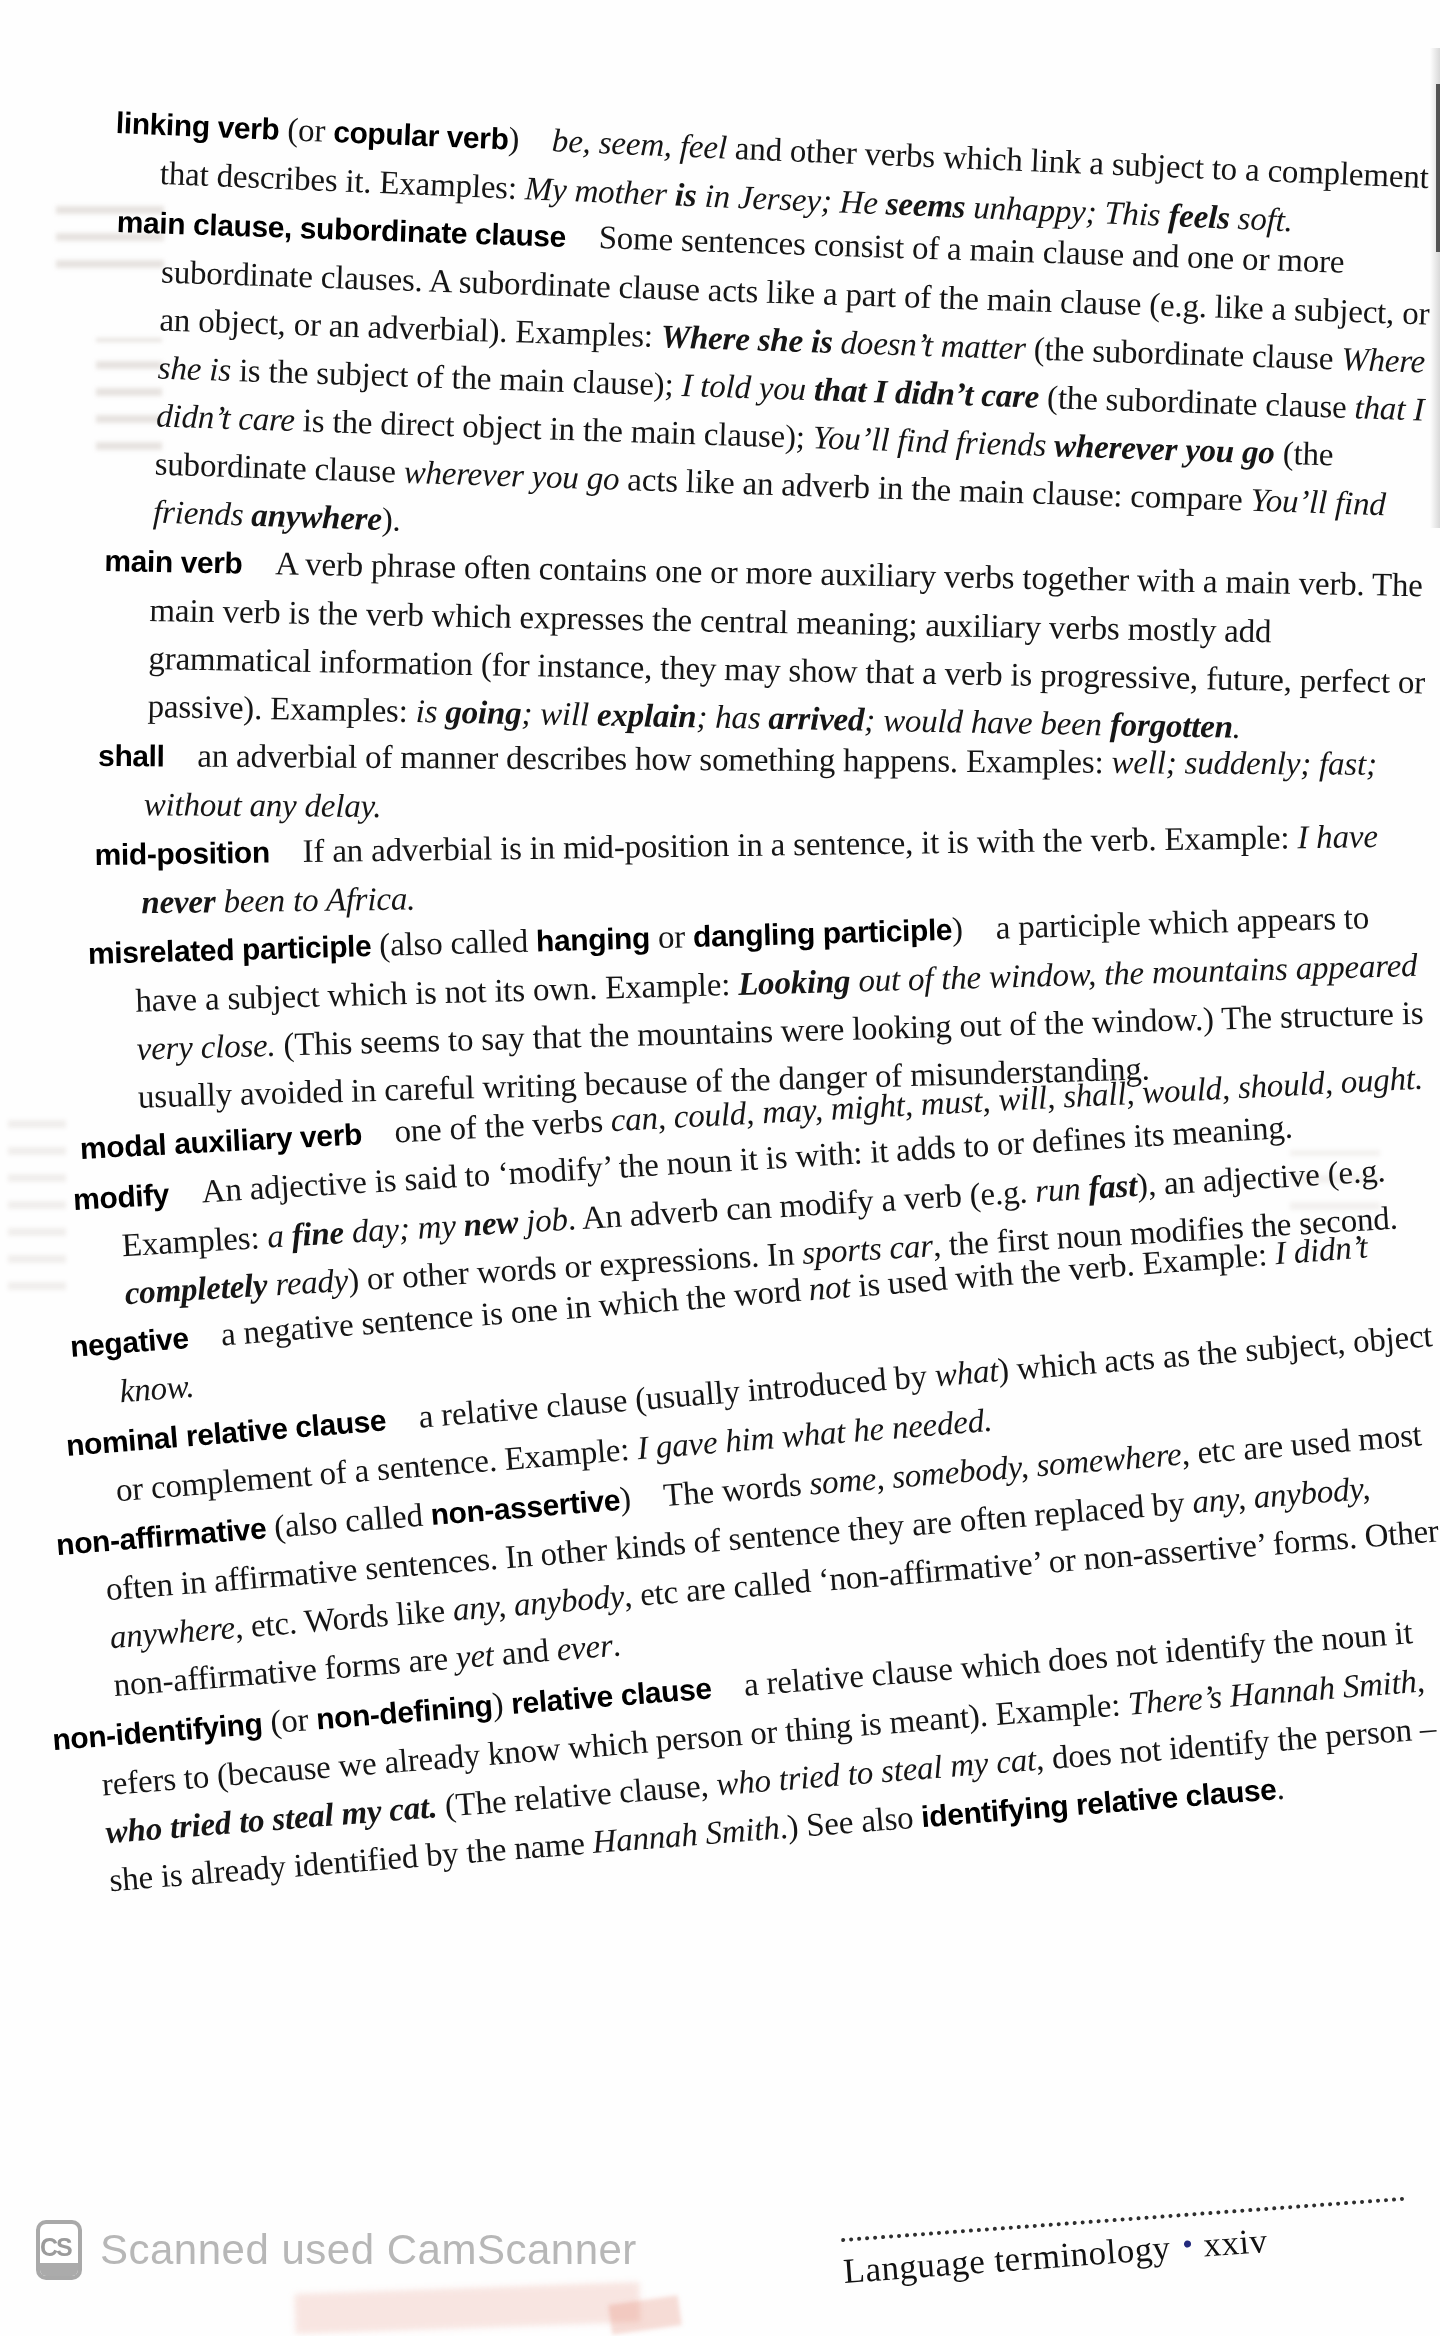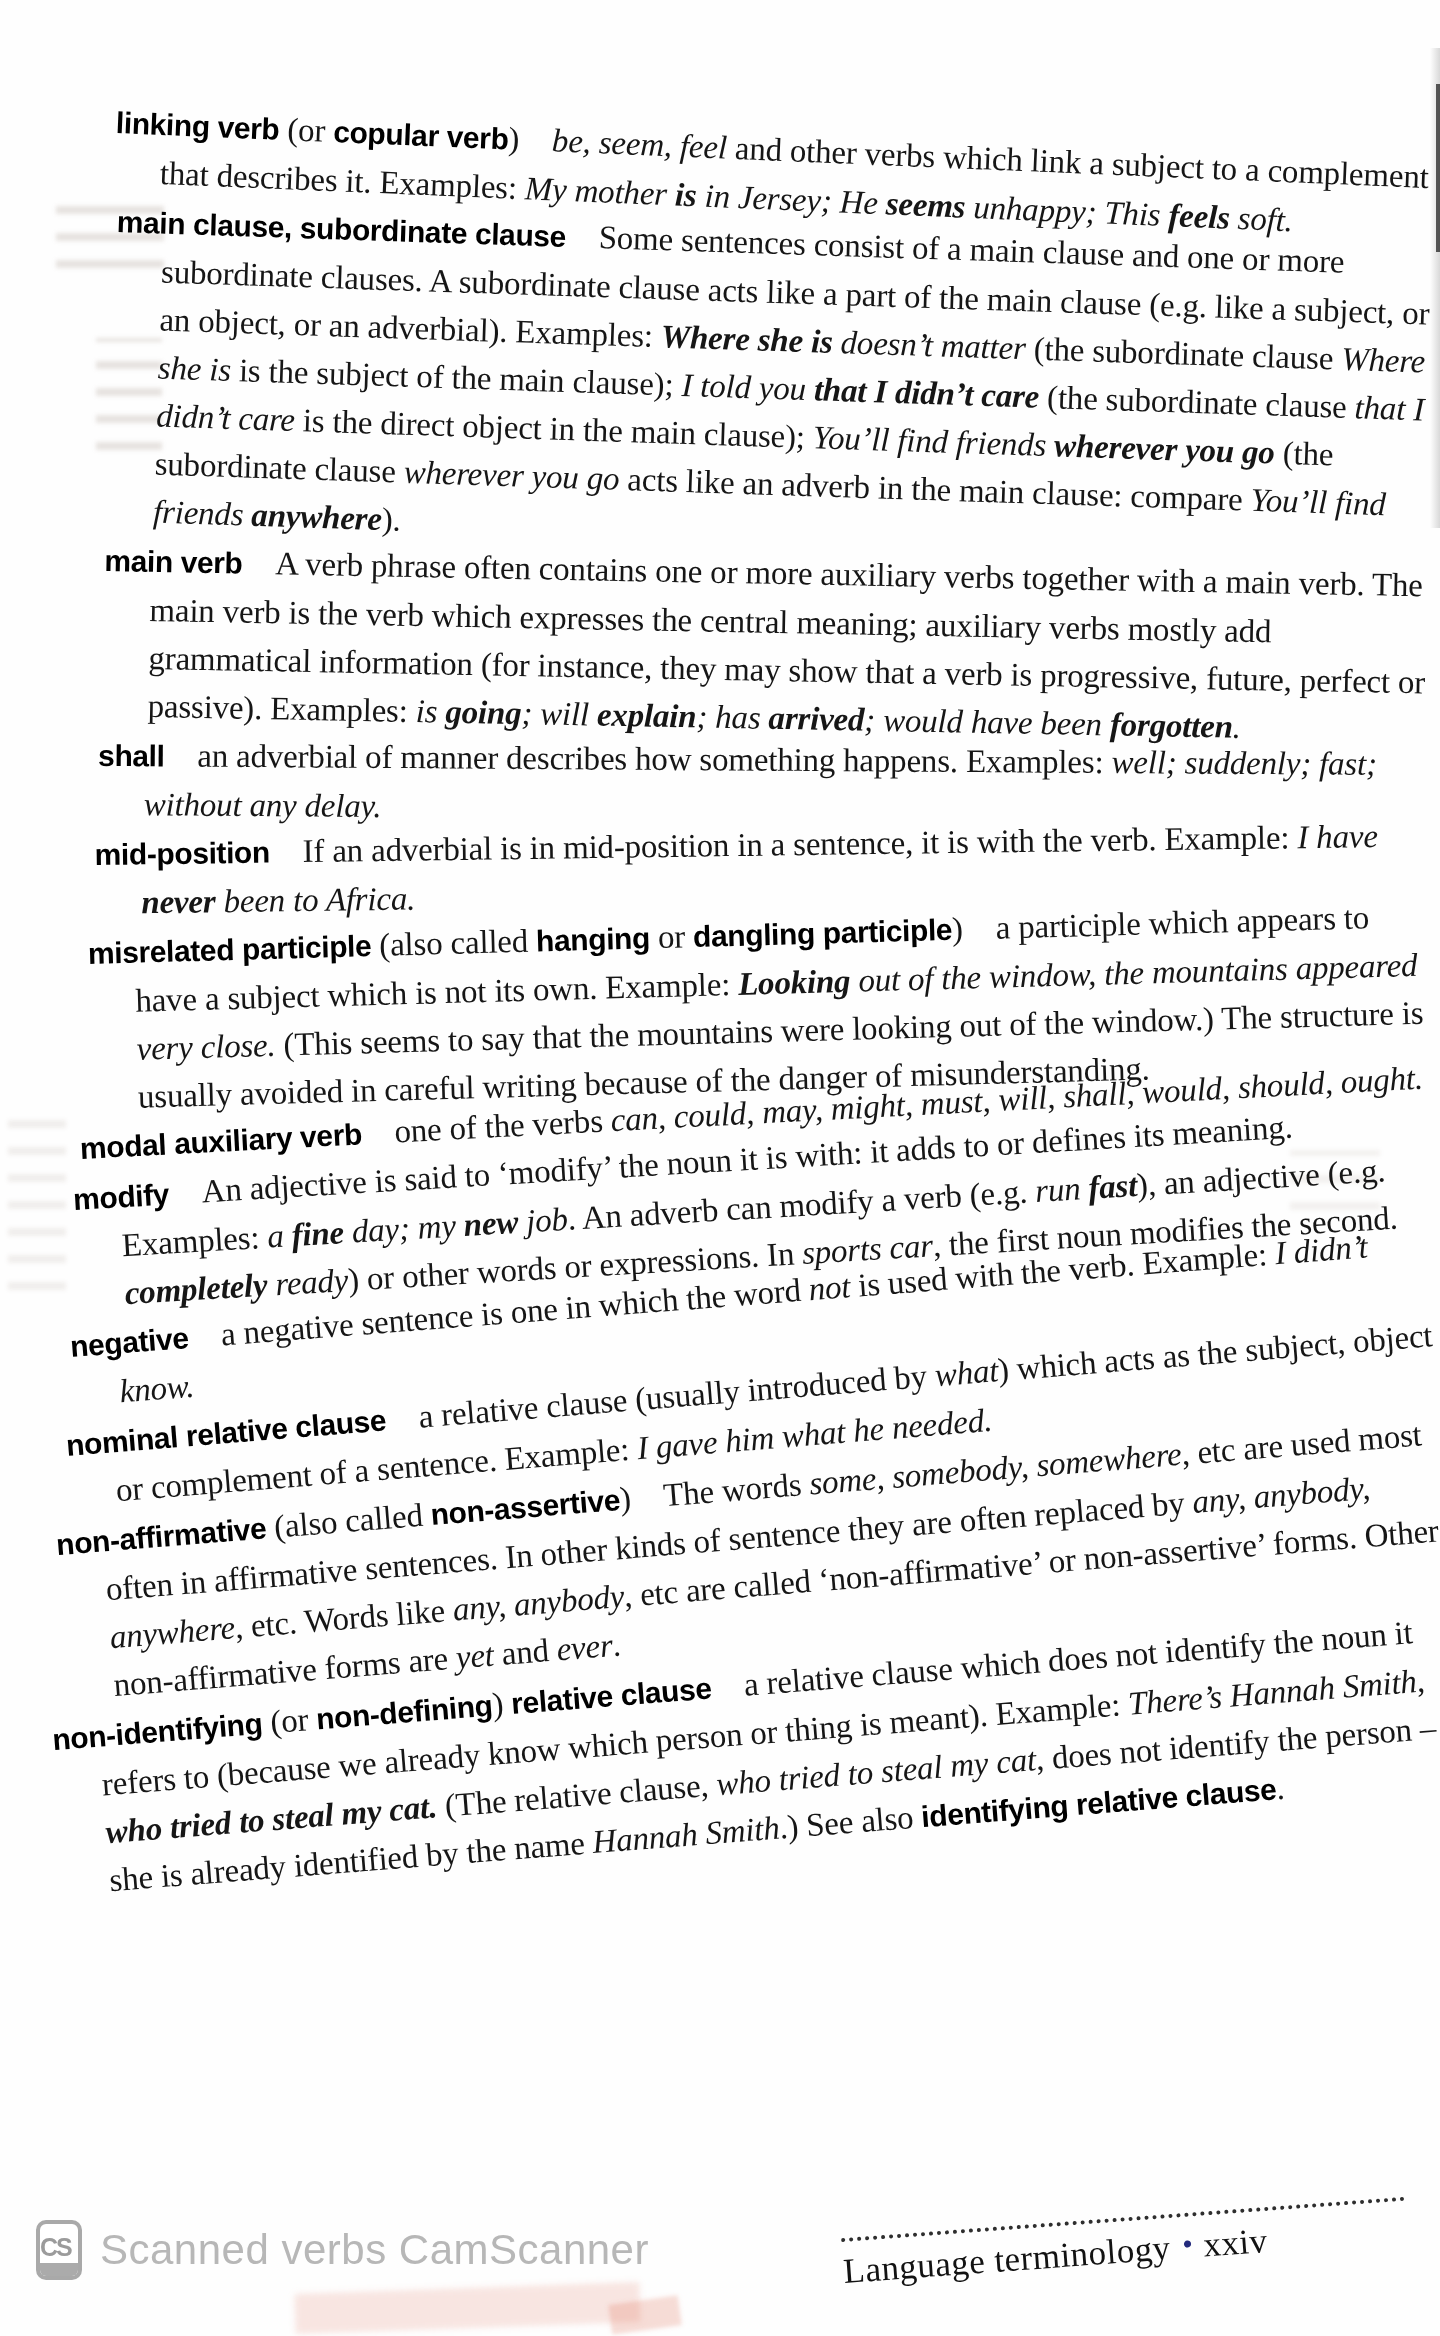--- a/index.html
+++ b/index.html
@@ -122,16 +122,16 @@
     <div class="dotted-rule"></div>
     <div class="footer-text">
       <span>Language terminology</span><span class="footer-bullet" style="color: rgb(35, 42, 124);">•</span><span>xxiv</span>
     </div>
   </div>
 
   <div class="watermark">
     <div class="cs-badge">
       <span class="letters">CS</span>
     </div>
-    <span class="wm-text">Scanned verbs CamScanner</span>
+    <span class="wm-text">Scanned used CamScanner</span>
   </div>
 
 </div>
 
 </body></html>

